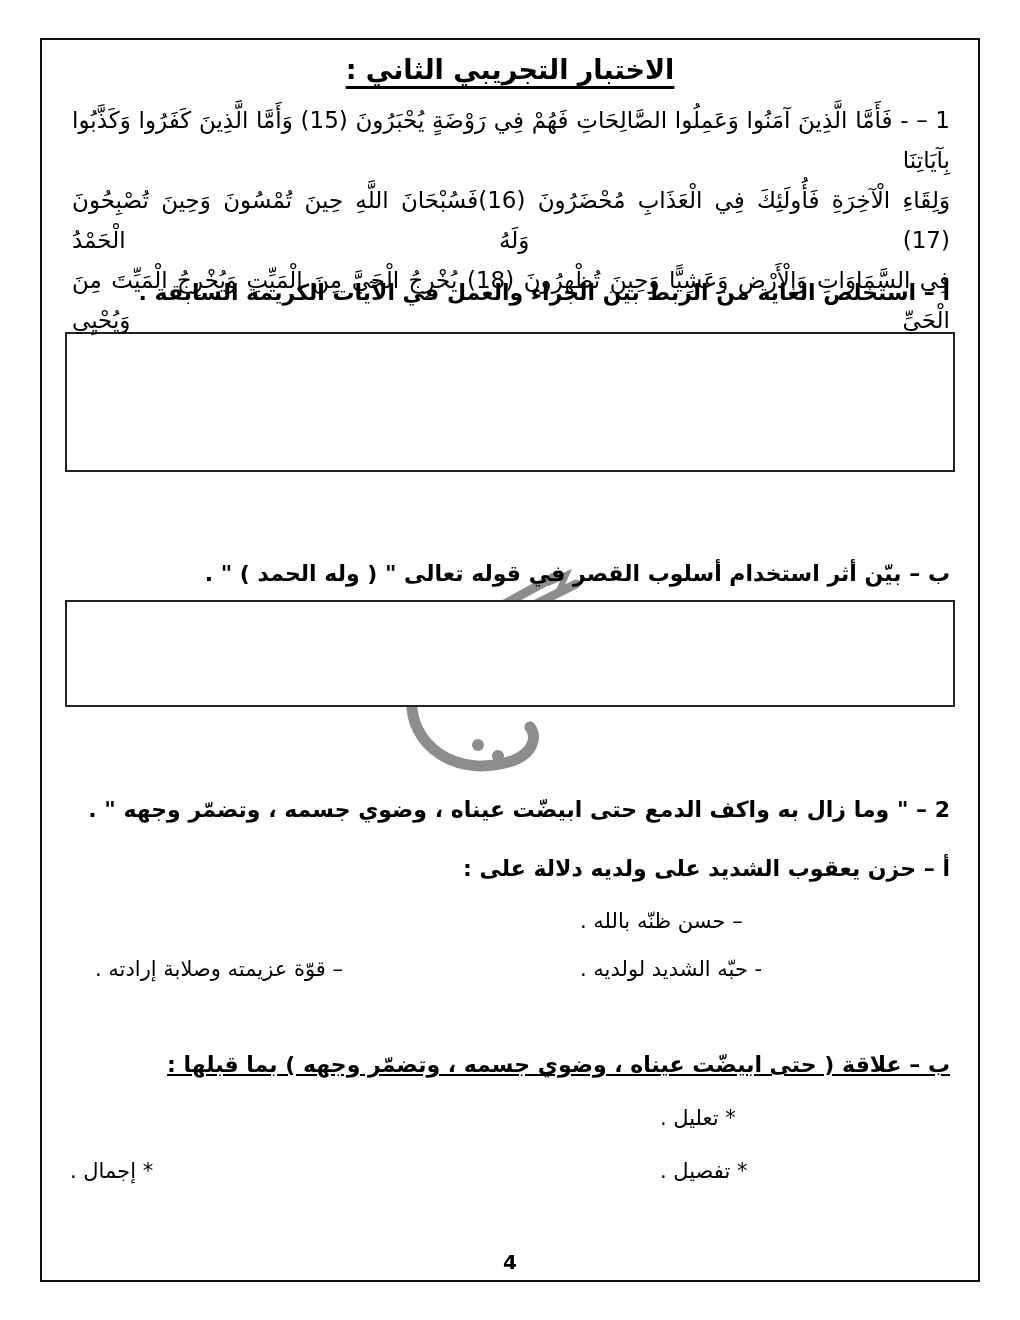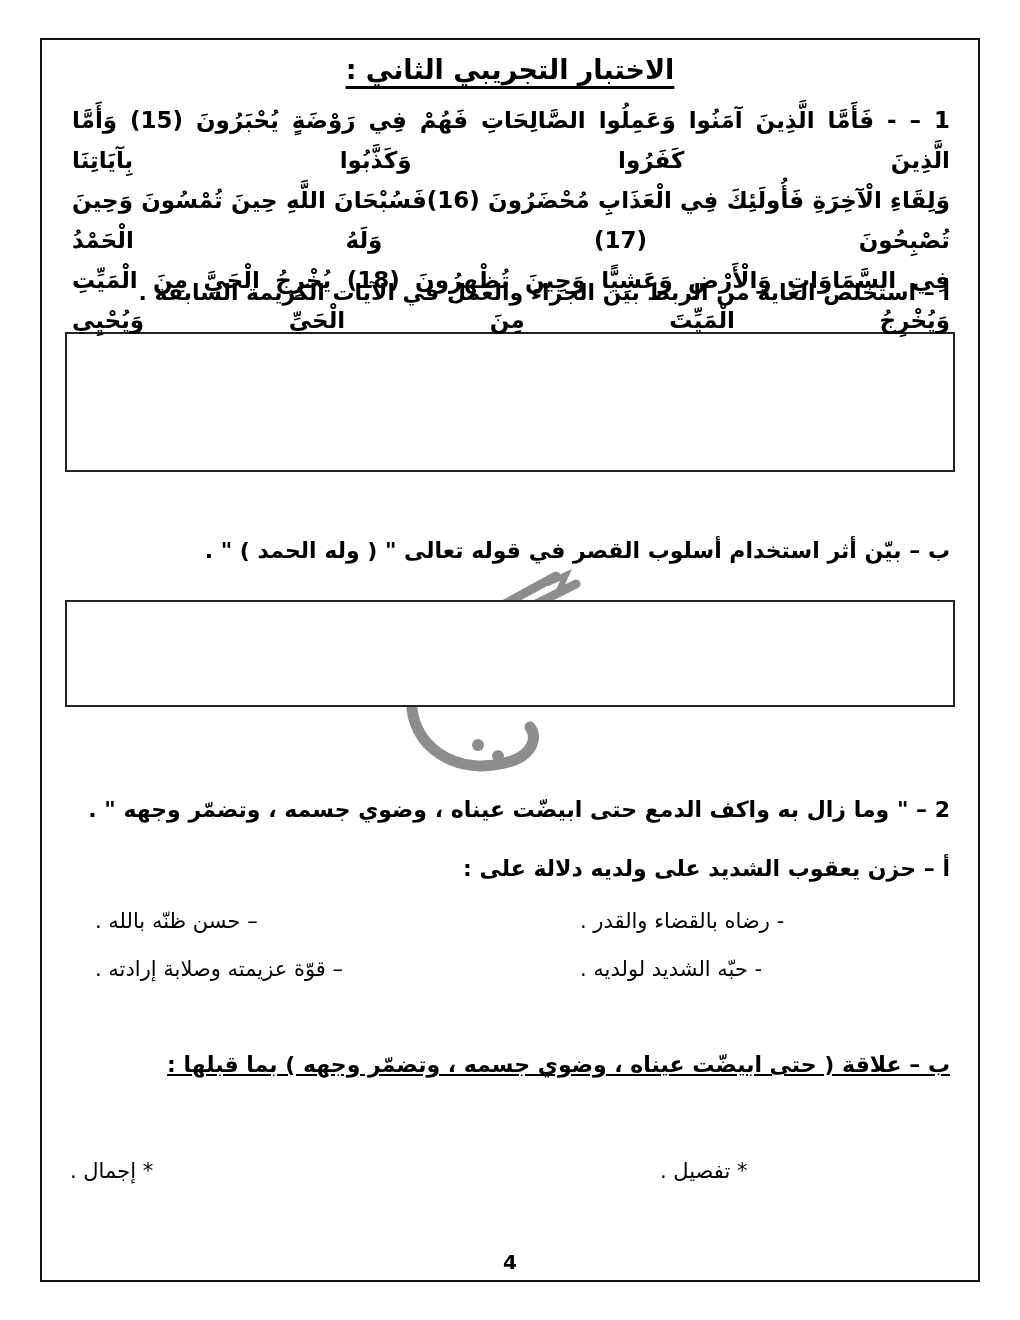--- a/index.html
+++ b/index.html
@@ -19,28 +19,28 @@
     text-decoration:underline; text-underline-offset:7px;
     text-decoration-thickness:2.5px;
     z-index:2;
   }
 
   .verse {
     position:absolute; top:100px; right:70px; width:878px;
     font-size:23px; line-height:40px; z-index:2;
   }
   .verse .vline { display:block; white-space:nowrap; }
-  .verse .vline.full { white-space:normal; text-align:justify; text-align-last:justify;font-weight:bold; }
+  .verse .vline.full { white-space:normal; text-align:justify; text-align-last:justify; }
 
   .q {
     position:absolute; right:70px; font-size:22px; font-weight:700;
     line-height:34px; z-index:2; white-space:nowrap;
   }
   .q-a  { top:276px; }
-  .q-b  { top:534px; }
+  .q-b  { top:557px; }
   .q-2  { top:793px; }
   .q-2a { top:852px; }
   .q-2b { top:1048px;text-decoration:underline; }
 
   .answer-box {
     position:absolute; left:65px; width:890px; background:#ffffff;
     border:2px solid #222; z-index:1;
   }
   .answer-box.box-1 { top:332px; height:140px; }
   .answer-box.box-2 { top:600px; height:107px; }
@@ -99,31 +99,31 @@
     </g>
   </svg>
 
   <div class="answer-box box-2"></div>
 
   <div class="q q-2">2 – " وما زال به واكف الدمع حتى ابيضّت عيناه ، وضوي جسمه ، وتضمّر وجهه " .</div>
 
   <div class="q q-2a">أ – حزن يعقوب الشديد على ولديه دلالة على :</div>
 
   <div class="opts-row opts-a row-1">
-    <span class="opt">- رضاه بالقضاء والقدر .</span>
     <span class="opt">– حسن ظنّه بالله .</span>
   </div>
   <div class="opts-row opts-a row-2">
     <span class="opt">- حبّه الشديد لولديه .</span>
     <span class="opt">– قوّة عزيمته وصلابة إرادته .</span>
   </div>
 
   <div class="q q-2b">ب – علاقة ( حتى ابيضّت عيناه ، وضوي جسمه ، وتضمّر وجهه ) بما قبلها :</div>
 
   <div class="opts-row opts-b row-1">
+    <span class="opt">* تعليل .</span>
   </div>
   <div class="opts-row opts-b row-2">
     <span class="opt">* تفصيل .</span>
     <span class="opt">* إجمال .</span>
   </div>
 
   <div class="page-number">4</div>
 
 </div>
 

